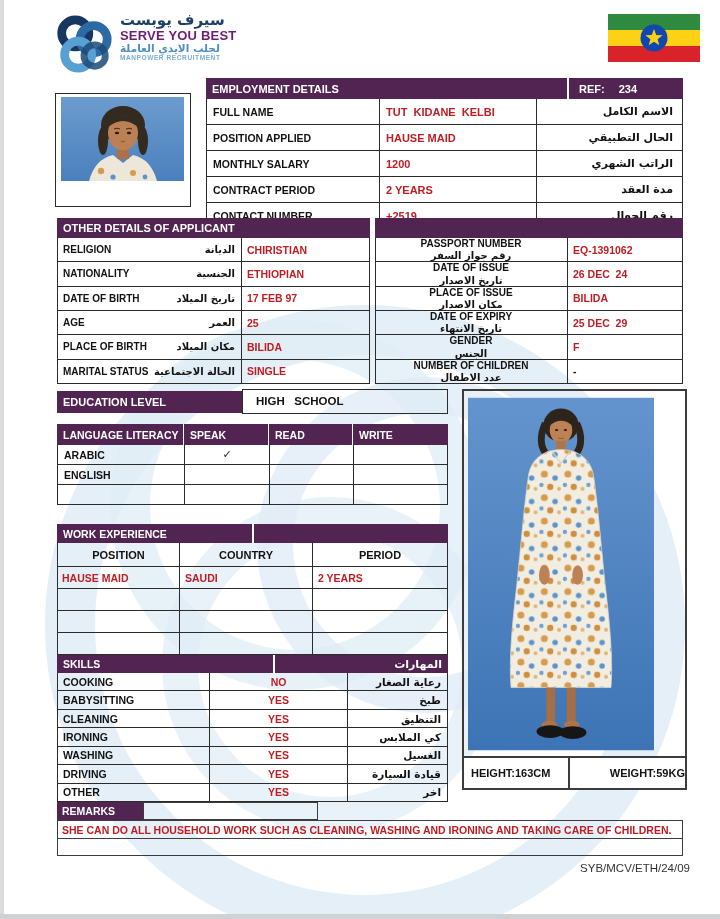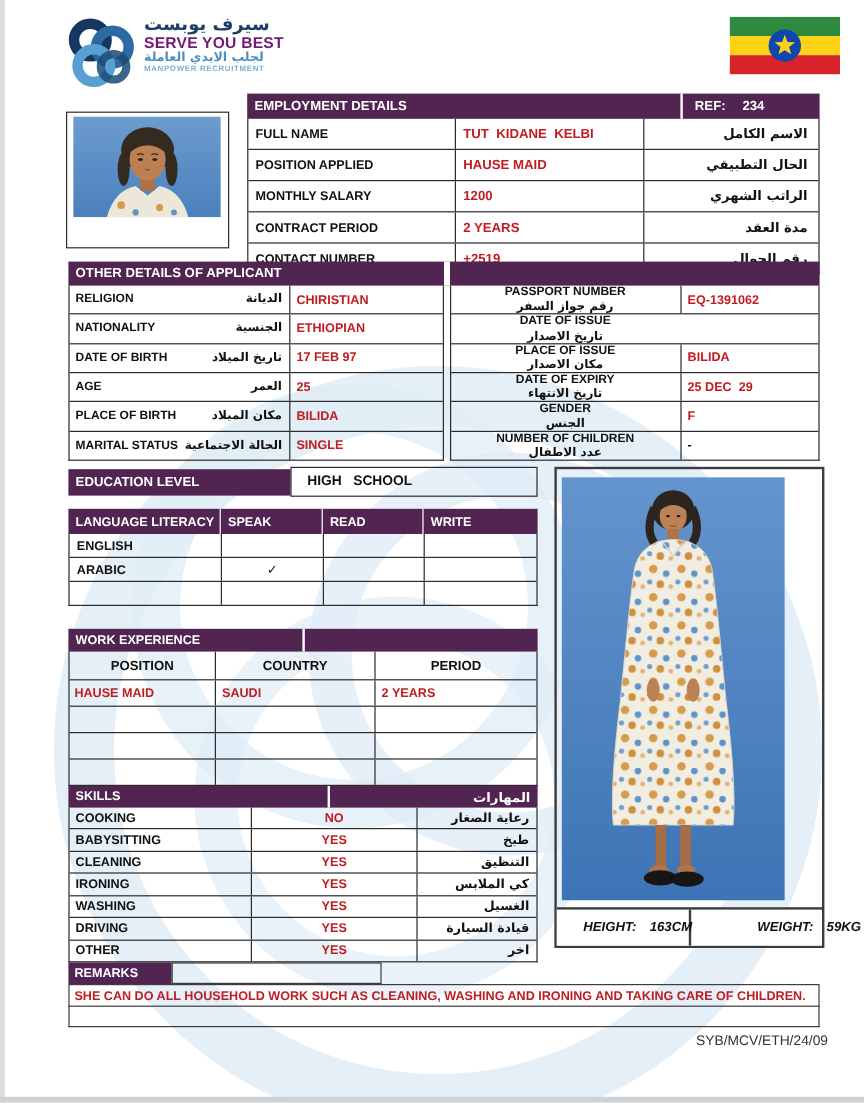--- a/index.html
+++ b/index.html
@@ -104,21 +104,21 @@
   .sk-row{flex:1;display:flex;border-top:1px solid #2b2b2b;font-size:10.5px;font-weight:bold;}
   .sk-row:first-child{border-top:none;}
   .sk-name{width:151px;display:flex;align-items:center;padding-left:5px;box-sizing:border-box;}
   .sk-val{width:139px;display:flex;align-items:center;justify-content:center;border-left:1px solid #2b2b2b;border-right:1px solid #2b2b2b;box-sizing:border-box;}
   .sk-ar{flex:1;display:flex;align-items:center;justify-content:flex-end;padding-right:6px;}
 
   
   .photo-box{left:462px;top:389px;width:225px;height:401px;border:2px solid #3c3c3c;box-sizing:border-box;}
   .photo-img{position:absolute;left:4px;top:4px;width:186px;height:358px;}
   .hw-row{position:absolute;left:0;right:0;bottom:0;height:30px;border-top:2px solid #3c3c3c;display:flex;font-size:11px;font-weight:bold;background:#fff;}
-  .hw-cell{display:flex;align-items:center;gap:11px;padding-left:22px;box-sizing:border-box;font-style:italic;}
+  .hw-cell{display:flex;align-items:center;padding-left:7px;box-sizing:border-box;}
   .hw-cell.h{width:112px;border-right:2px solid #3c3c3c;}
   .hw-cell.w{flex:1;margin-left:33px;}
 
   
   .rm-bar{left:57px;top:802px;width:86px;height:18px;line-height:18px;padding-left:5px;font-size:10.5px;font-weight:bold;box-sizing:border-box;}
   .rm-bar2{left:143px;top:802px;width:175px;height:18px;border:1px solid #3c3c3c;box-sizing:border-box;}
   .rm-text{left:57px;top:820px;width:626px;height:19px;line-height:18px;border:1px solid #3c3c3c;box-sizing:border-box;padding-left:4px;font-size:10.5px;font-weight:bold;}
   .rm-empty{left:57px;top:838px;width:626px;height:18px;border:1px solid #3c3c3c;border-top:none;box-sizing:border-box;}
 
   .footer-code{right:30px;top:862px;font-size:11.5px;color:#333;}
@@ -277,20 +277,21 @@
             <span>PASSPORT NUMBER</span>
             <span class="ar">رقم جواز السفر</span>
           </div>
         <div class="od-value red">EQ-1391062</div>
       </div>
       <div class="od-row">
         <div class="od-label">
             <span>DATE OF ISSUE</span>
             <span class="ar">تاريخ الاصدار</span>
           </div>
+        <div class="od-value red pre">26 DEC  24</div>
       </div>
       <div class="od-row">
         <div class="od-label">
             <span>PLACE OF ISSUE</span>
             <span class="ar">مكان الاصدار</span>
           </div>
         <div class="od-value red">BILIDA</div>
       </div>
       <div class="od-row">
         <div class="od-label">
@@ -322,28 +323,28 @@
 
 <div class="abs lang">
   <div class="lang-header purple">
     <div class="lc1">LANGUAGE LITERACY</div>
     <div class="lc2" style="justify-content:flex-start;">SPEAK</div>
     <div class="lc3">READ</div>
     <div class="lc4">WRITE</div>
   </div>
   <div class="lang-body">
     <div class="lang-row">
+      <div class="lc1">ARABIC</div>
+      <div class="lc2 check">✓</div>
+      <div class="lc3"></div>
+      <div class="lc4"></div>
+    </div>
+    <div class="lang-row">
       <div class="lc1">ENGLISH</div>
       <div class="lc2"></div>
-      <div class="lc3"></div>
-      <div class="lc4"></div>
-    </div>
-    <div class="lang-row">
-      <div class="lc1">ARABIC</div>
-      <div class="lc2 check">✓</div>
       <div class="lc3"></div>
       <div class="lc4"></div>
     </div>
     <div class="lang-row">
       <div class="lc1"></div>
       <div class="lc2"></div>
       <div class="lc3"></div>
       <div class="lc4"></div>
     </div>
   </div>

